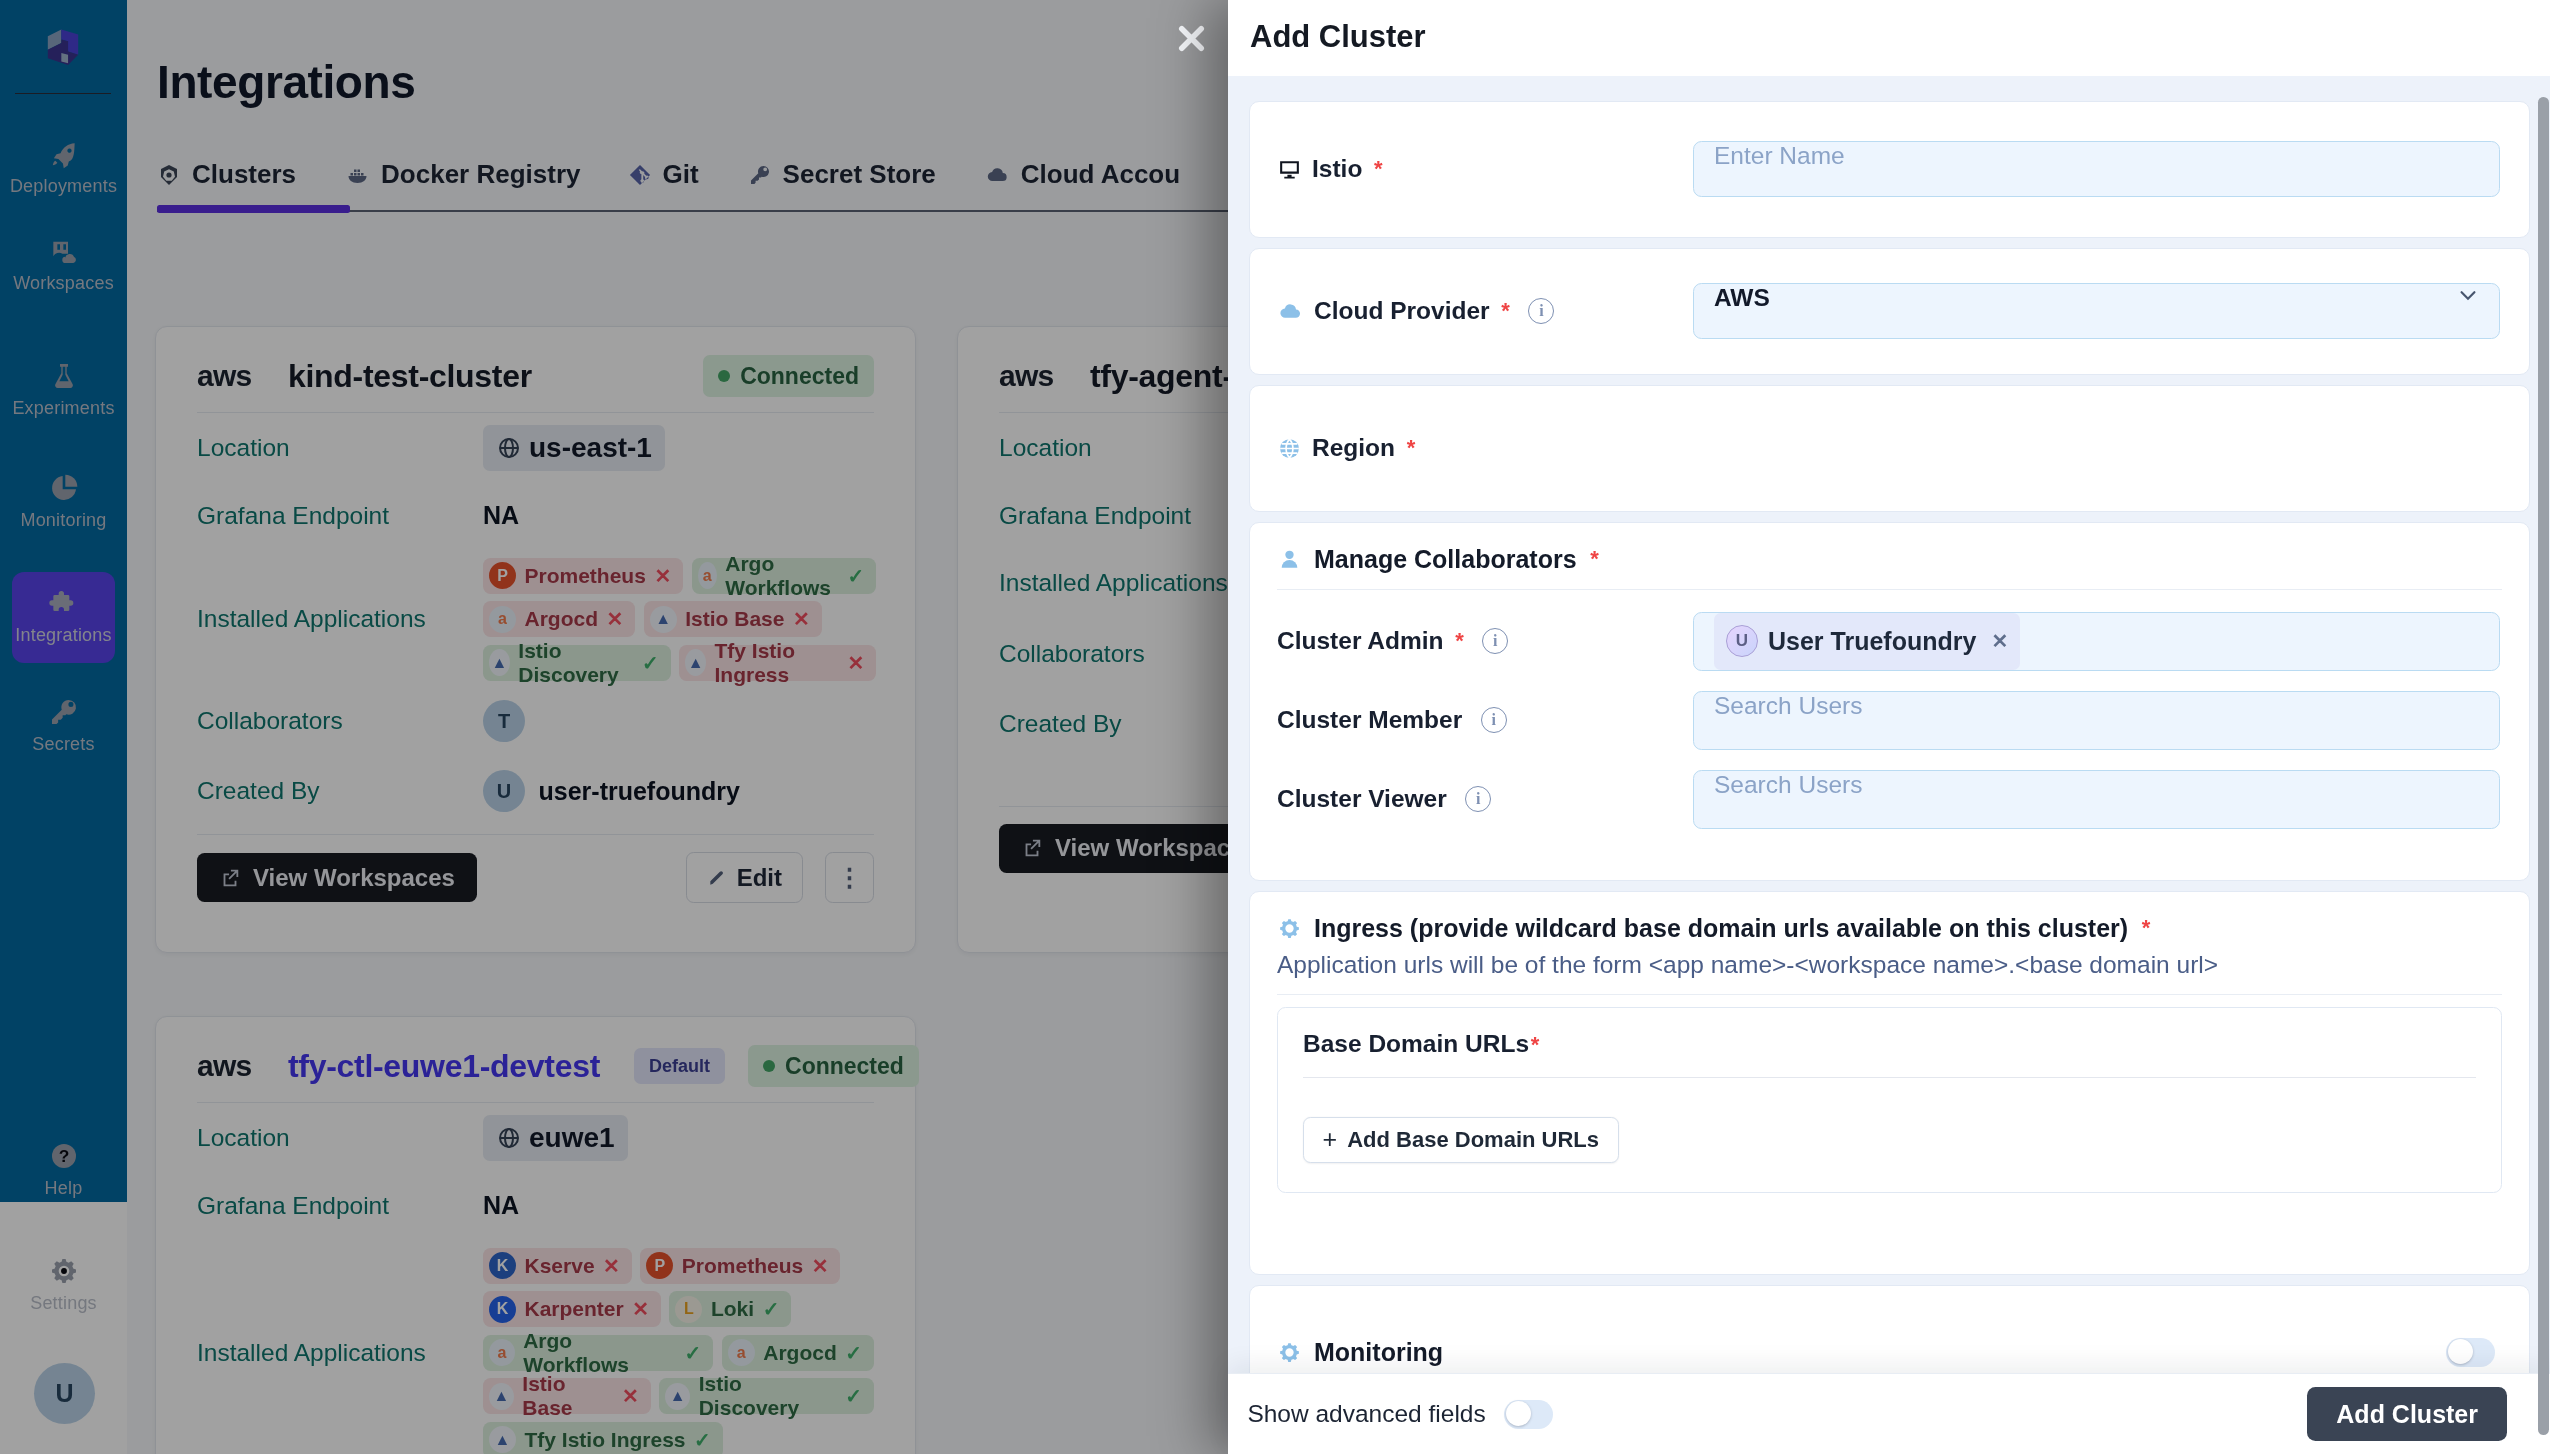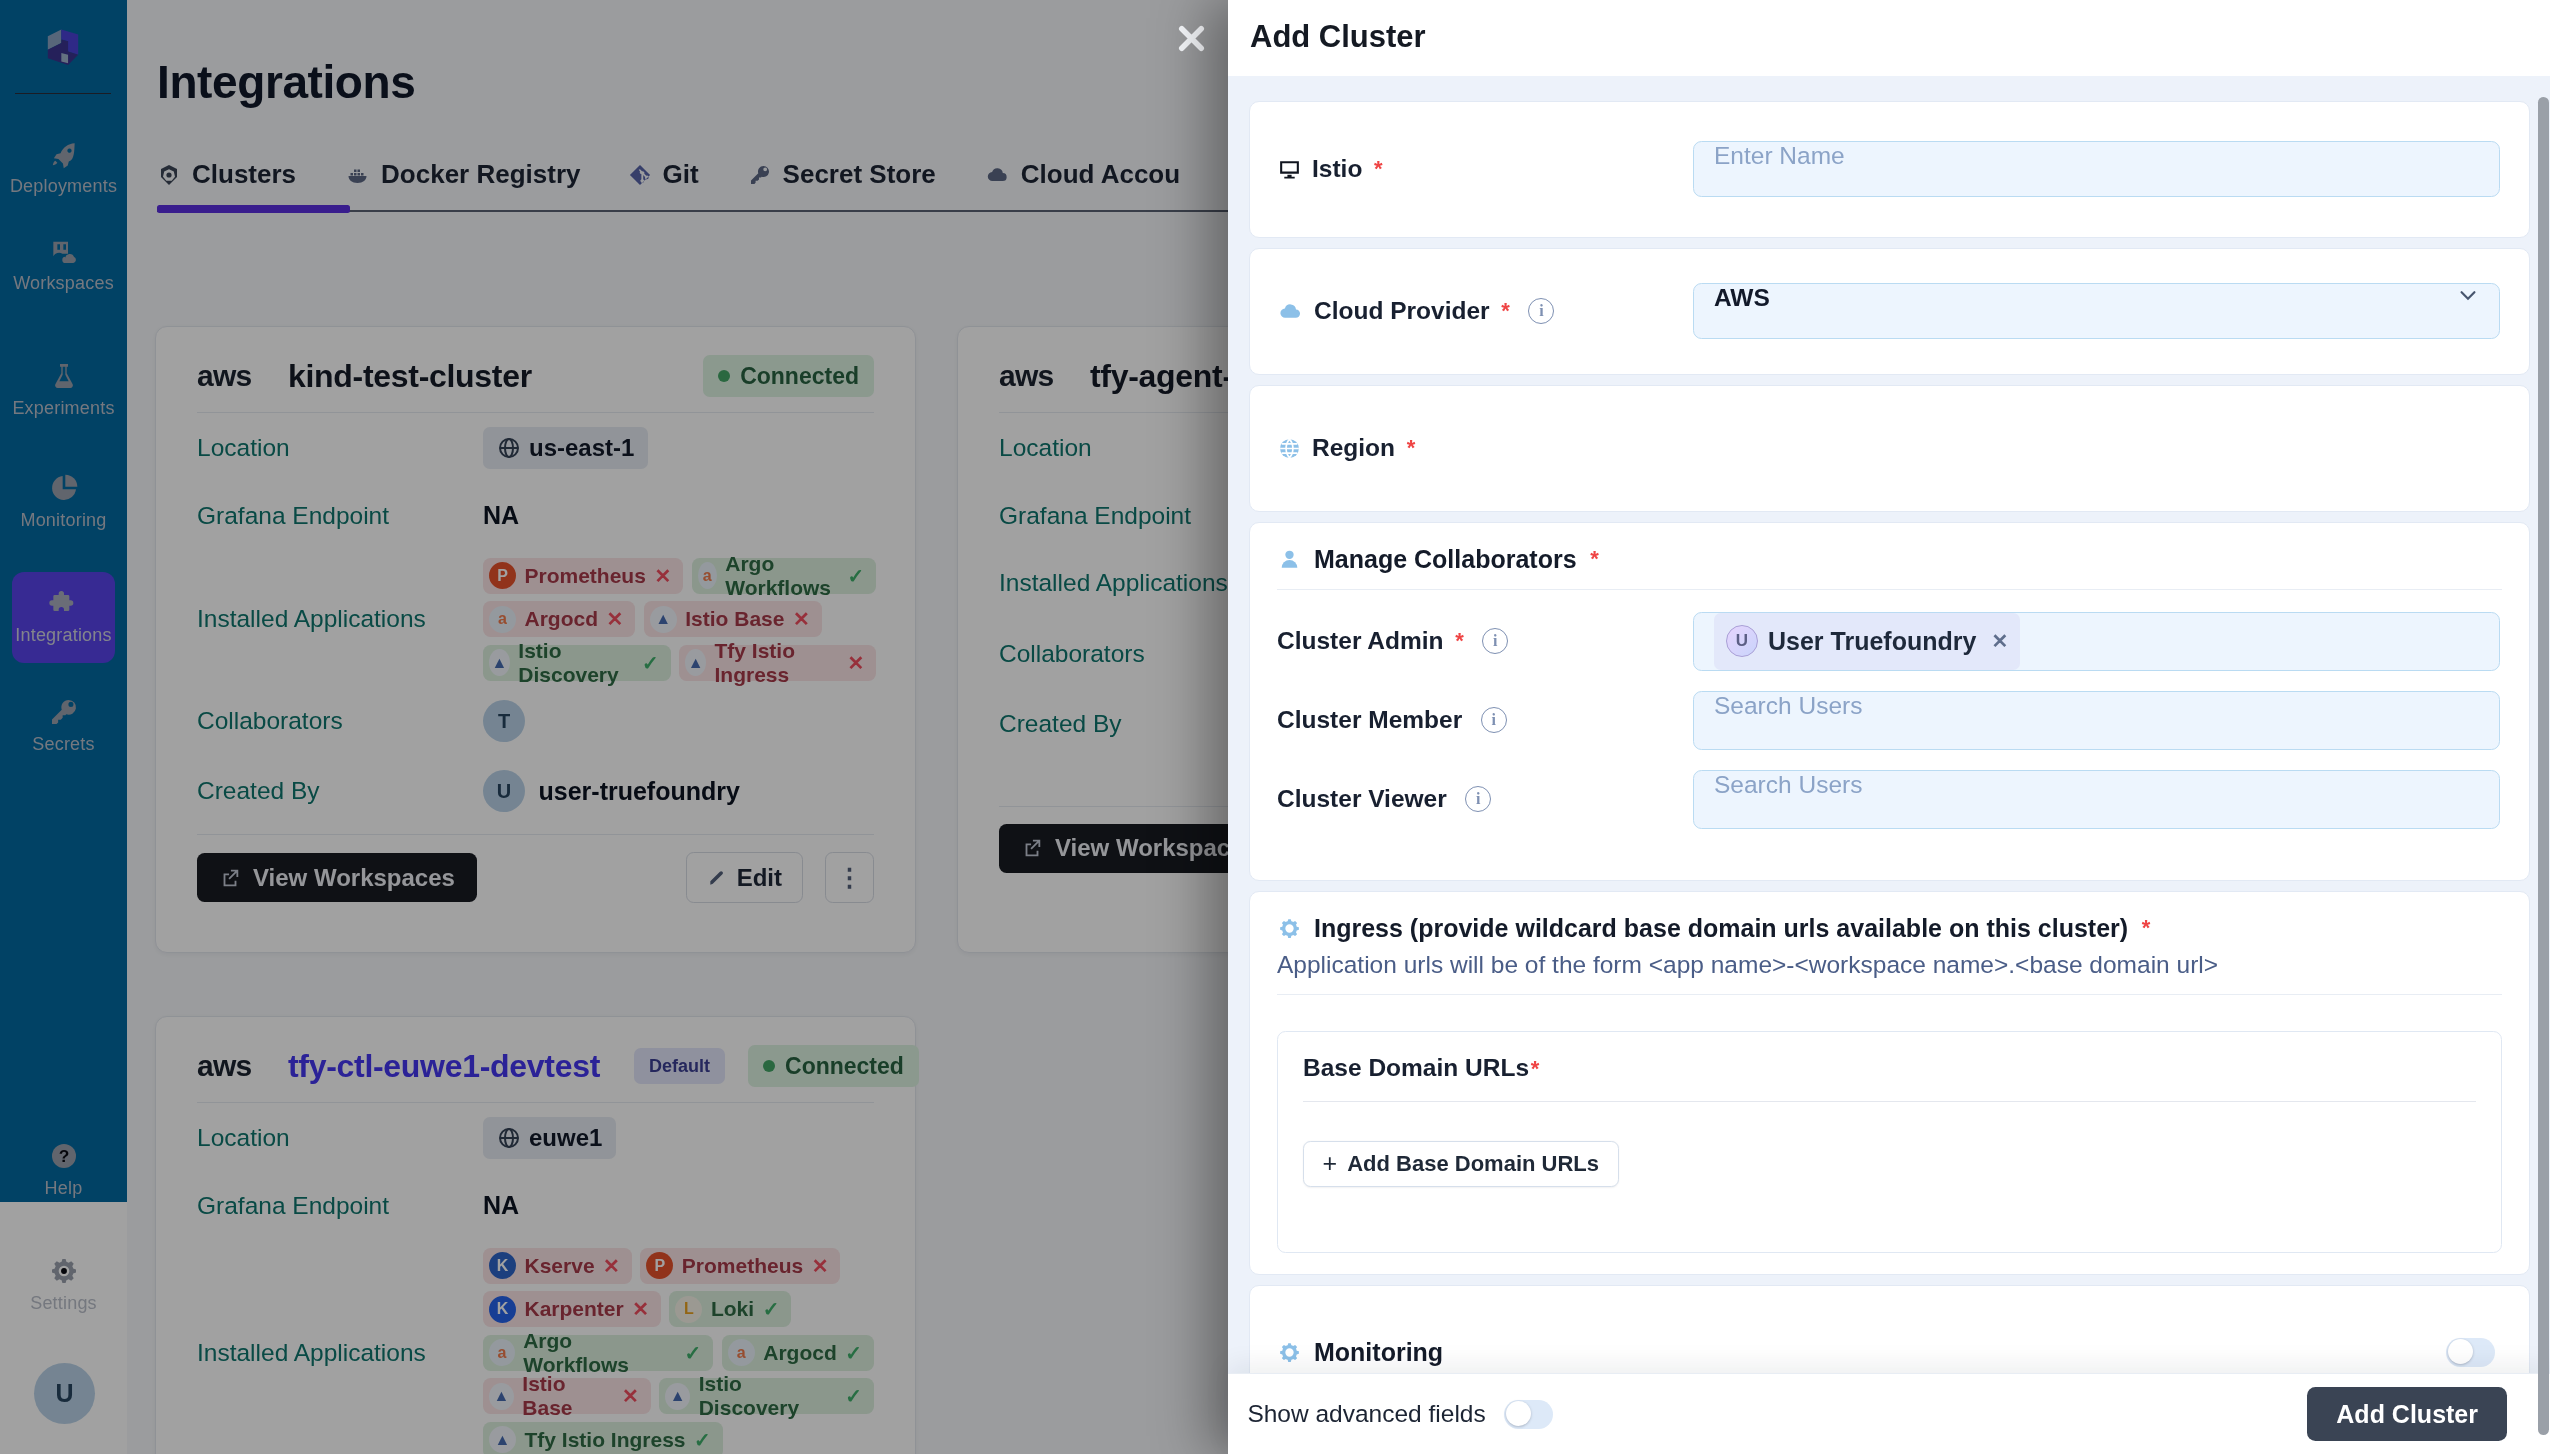--- a/index.html
+++ b/index.html
@@ -35,21 +35,21 @@
   .aws .sw{width:56px;height:13.5px;border-bottom:5px solid #d98a2b;border-radius:0 0 60%/13.5px 60%;margin-top:-1.7px;}
   .status-badge{display:inline-flex;align-items:center;gap:10px;background:#dcf3e1;color:#286241;font-size:23px;font-weight:600;
     border-radius:6.8px;padding:7.6px 15px;}
   .status-dot{width:12px;height:12px;border-radius:50%;background:#43a566;}
   .default-badge{display:inline-flex;align-items:center;background:#e2e6fa;color:#3c3f93;font-size:18px;font-weight:600;border-radius:6.8px;padding:7.6px 15px;margin-right:6px;}
   .chr{border:none;border-top:1.7px solid #e6eaf1;margin:8.5px 0 0 0;}
   .crow{display:flex;align-items:center;}
   .clabel{width:286px;flex:0 0 286px;font-size:24.5px;color:#0f766e;}
   .cval{font-size:25px;font-weight:600;color:#0c1322;display:flex;align-items:center;}
   .h84{height:71px}.h76{height:64px}.h82{height:69px}
-  .loc-chip{display:inline-flex;align-items:center;gap:8.5px;background:#e6ebf3;border-radius:6.8px;padding:6.8px 13.5px;font-size:24px;font-weight:600;color:#121a2a;}
+  .loc-chip{display:inline-flex;align-items:center;gap:8.5px;background:#e6ebf3;border-radius:6.8px;padding:6.8px 13.5px;font-size:28px;font-weight:600;color:#121a2a;}
   .apps-row{display:flex;align-items:flex-start;}
   .apps-col{display:flex;flex-direction:column;gap:7.6px;}
   .badge-line{display:flex;gap:8.5px;}
   .app-badge{display:inline-flex;align-items:center;gap:8.5px;height:36px;border-radius:7.6px;padding:0 12px 0 6px;font-size:21px;font-weight:600;}
   .app-badge .bic{width:27px;height:27px;border-radius:50%;display:flex;align-items:center;justify-content:center;font-size:16px;font-weight:700;background:#fff;}
   .b-rm{background:#fbe4e6;color:#a63a4a;}
   .b-ok{background:#dcf0de;color:#2e6b44;}
   .b-rm .mk{color:#ef4d5e;font-weight:700;font-size:20px;}
   .b-ok .mk{color:#3fae6a;font-weight:700;font-size:20px;}
   .mini-avatar{width:42px;height:42px;border-radius:50%;background:#b9d2e8;color:#27455f;display:flex;align-items:center;justify-content:center;font-size:20px;font-weight:700;}
@@ -81,21 +81,21 @@
   .card-collab{height:359px;padding:22px 27px;display:block;}
   .sec-head{display:flex;align-items:center;gap:12px;font-size:25px;font-weight:700;color:#141b29;}
   .dhr{border:none;border-top:1.7px solid #e8edf4;margin:15px 0 0 0;}
   .collab-rows{margin-top:22px;display:flex;flex-direction:column;gap:20px;}
   .chip{display:inline-flex;align-items:center;gap:10px;background:#e3e8fa;border-radius:6.8px;padding:4.2px 12px;}
   .chip .cav{width:32px;height:32px;border-radius:50%;background:linear-gradient(135deg,#e6d4fd,#c9d4fb);border:1.7px solid #a99fd6;color:#5c5f85;display:flex;align-items:center;justify-content:center;font-size:17px;font-weight:700;box-sizing:border-box;}
   .chip .cname{font-size:25px;color:#1e293b;font-weight:600;}
   .chip .cx{color:#5f6e8c;font-size:20px;font-weight:700;margin-left:5px;}
   .card-ingress{height:384px;padding:22px 27px;display:block;}
   .ing-sub{margin-top:8.5px;font-size:24.5px;color:#4a5d87;}
-  .inner-box{margin-top:36px;border:1.7px solid #e0e8f3;border-radius:8.5px;height:222px;padding:22px 25px;box-sizing:border-box;}
+  .inner-box{margin-top:12px;border:1.7px solid #e0e8f3;border-radius:8.5px;height:186px;padding:22px 25px;box-sizing:border-box;}
   .inner-label{font-size:24.5px;font-weight:700;color:#182030;}
   .ihr{border:none;border-top:1.7px solid #e4e7ee;margin:18.6px 0 0 0;}
   .btn-add-url{margin-top:39px;display:inline-flex;align-items:center;gap:10px;height:44px;padding:0 18.6px;border:0.8px solid #d6dfeb;border-radius:7.6px;background:#fff;font-size:22px;font-weight:600;color:#1f2937;box-shadow:0 0.8px 1.7px rgba(15,23,42,.06);}
   .plus{font-size:25px;font-weight:500;color:#1f2937;line-height:1;}
   .card-mon{height:135px;padding:0 34px 0 27px;display:flex;align-items:center;justify-content:space-between;}
   .toggle{width:49px;height:29px;border-radius:14.4px;background:#dde9f8;position:relative;flex:0 0 auto;}
   .toggle .knob{position:absolute;left:1.7px;top:1.7px;width:25px;height:25px;border-radius:50%;background:#fff;box-shadow:0 0.8px 2.5px rgba(15,23,42,.25);}
   .d-footer{position:absolute;left:0;bottom:0;right:0;height:80px;background:#fff;border-top:0.8px solid #e8edf4;box-shadow:0 -8.5px 24px rgba(15,23,42,.07);display:flex;align-items:center;}
   .adv-label{margin-left:19.4px;font-size:24.5px;color:#1c2433;}
   .adv-toggle{margin-left:18.6px;}

